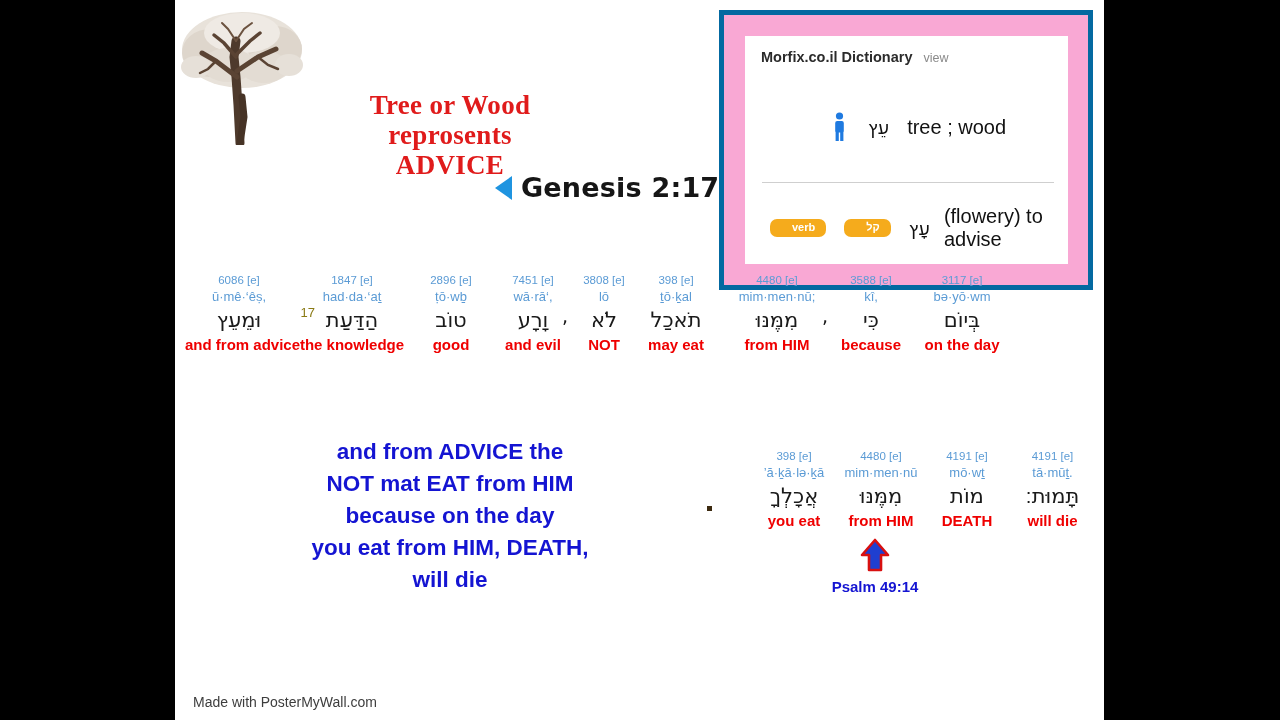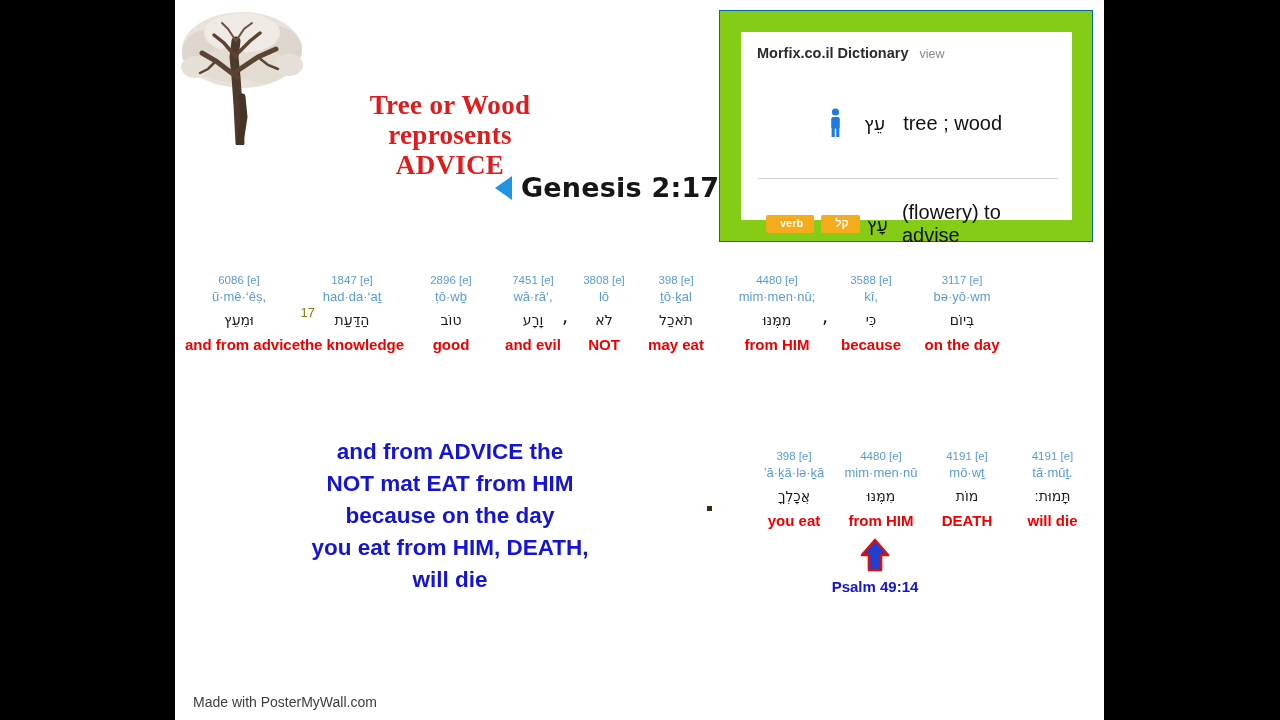--- a/index.html
+++ b/index.html
@@ -72,23 +72,23 @@
     letter-spacing: 0.2px;
     font-family: "DejaVu Sans", sans-serif;
   }
 
   
   #morfix-panel {
     position: absolute;
     left: 544px;
     top: 10px;
     width: 374px;
-    height: 232px;
-    background: #84cc16;
-    border: 1px solid #0369a1;
+    height: 280px;
+    background: #f9a8d4;
+    border: 5px solid #0369a1;
     box-sizing: border-box;
     padding: 21px 20px 21px 21px;
   }
   #morfix-card {
     width: 100%;
     height: 100%;
     background: #ffffff;
     box-sizing: border-box;
     padding: 13px 16px 10px 16px;
     position: relative;
@@ -150,26 +150,26 @@
     position: absolute;
     left: 25px;
     top: 169px;
     right: 12px;
     display: flex;
     align-items: center;
   }
   .morfix-badge {
     background: #f5ab1c;
     color: #ffffff;
-    border-radius: 2px;
+    border-radius: 7px;
     font-size: 11px;
     font-weight: bold;
-    padding: 2px 11px 3px 14px;
+    padding: 2px 11px 3px 22px;
     line-height: 13px;
-    margin-right: 7px;
+    margin-right: 18px;
     font-family: "Liberation Sans", sans-serif;
   }
   #morfix-verb-hebrew {
     font-size: 18px;
     color: #111111;
     font-family: "DejaVu Sans", sans-serif;
     direction: rtl;
   }
   #morfix-verb-gloss {
     font-size: 20px;
@@ -195,21 +195,21 @@
     font-family: "Liberation Sans", sans-serif;
   }
   .transliteration {
     font-size: 13px;
     color: #5b9bd5;
     line-height: 17px;
     font-family: "Liberation Sans", sans-serif;
     white-space: nowrap;
   }
   .hebrew-word {
-    font-size: 14px;
+    font-size: 21px;
     color: #1a1a1a;
     line-height: 30px;
     direction: rtl;
     font-family: "DejaVu Sans", sans-serif;
     white-space: nowrap;
   }
   .english-gloss {
     font-size: 15px;
     font-weight: bold;
     color: #ef0000;

